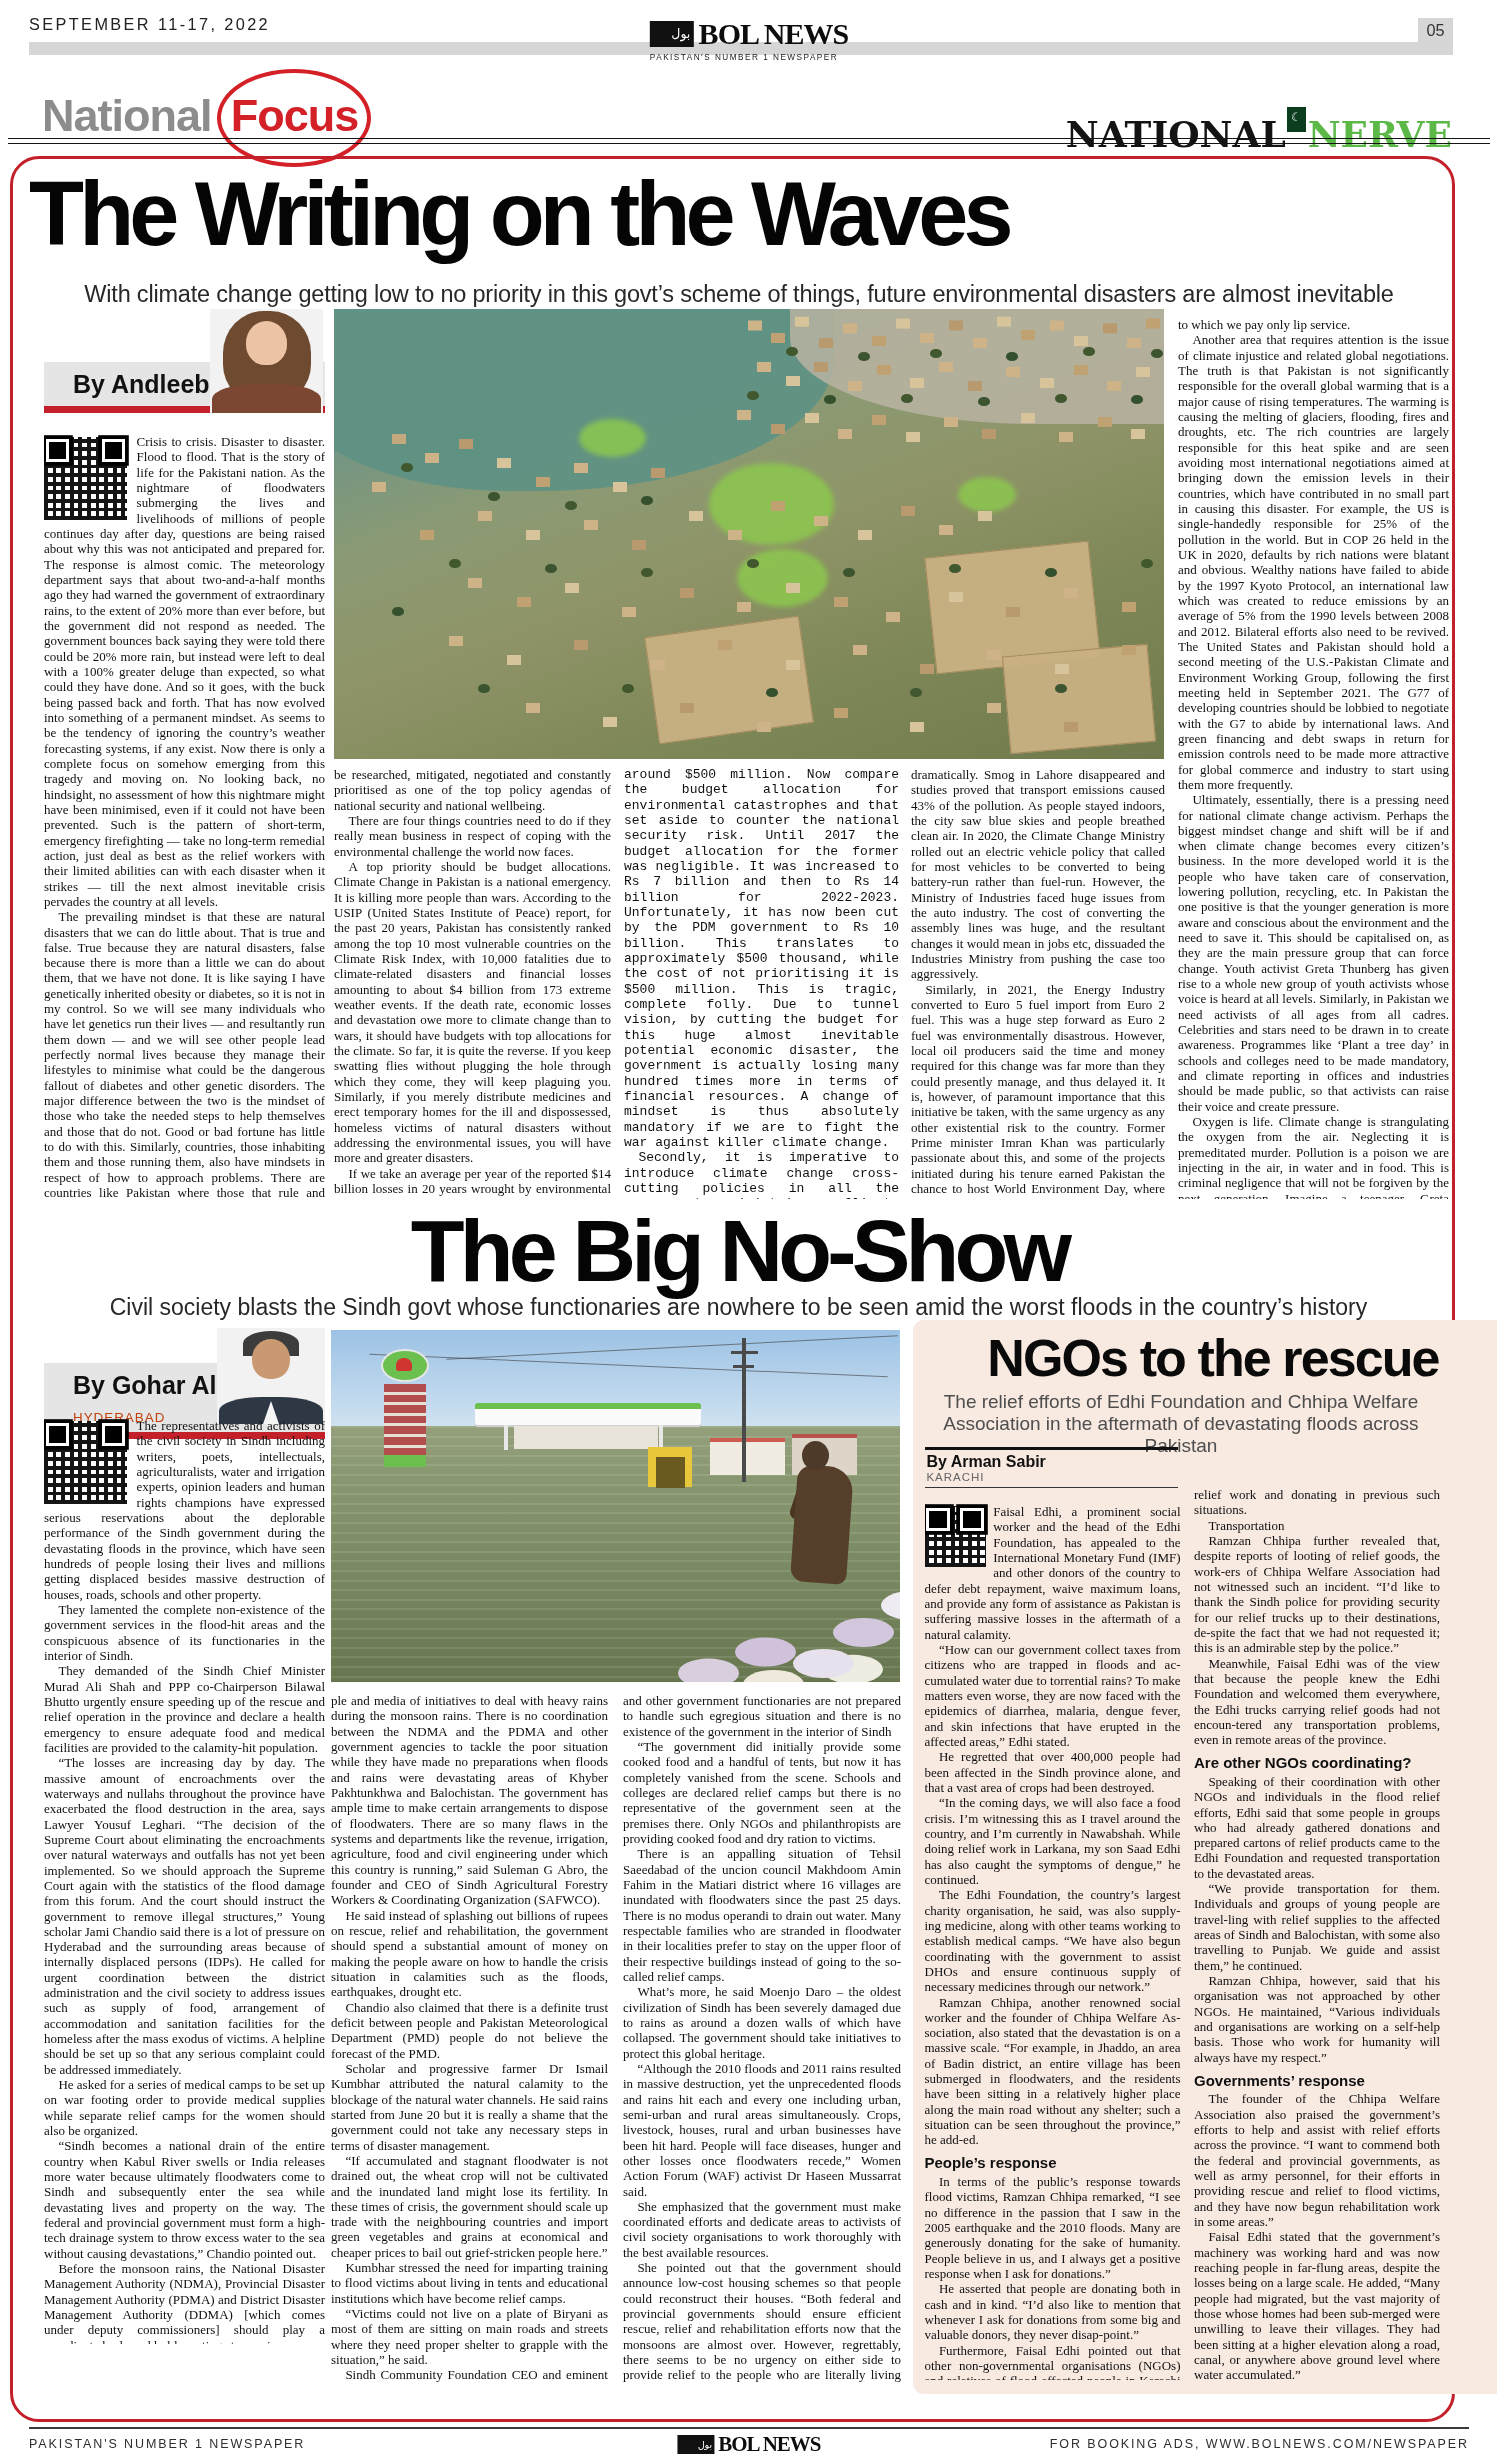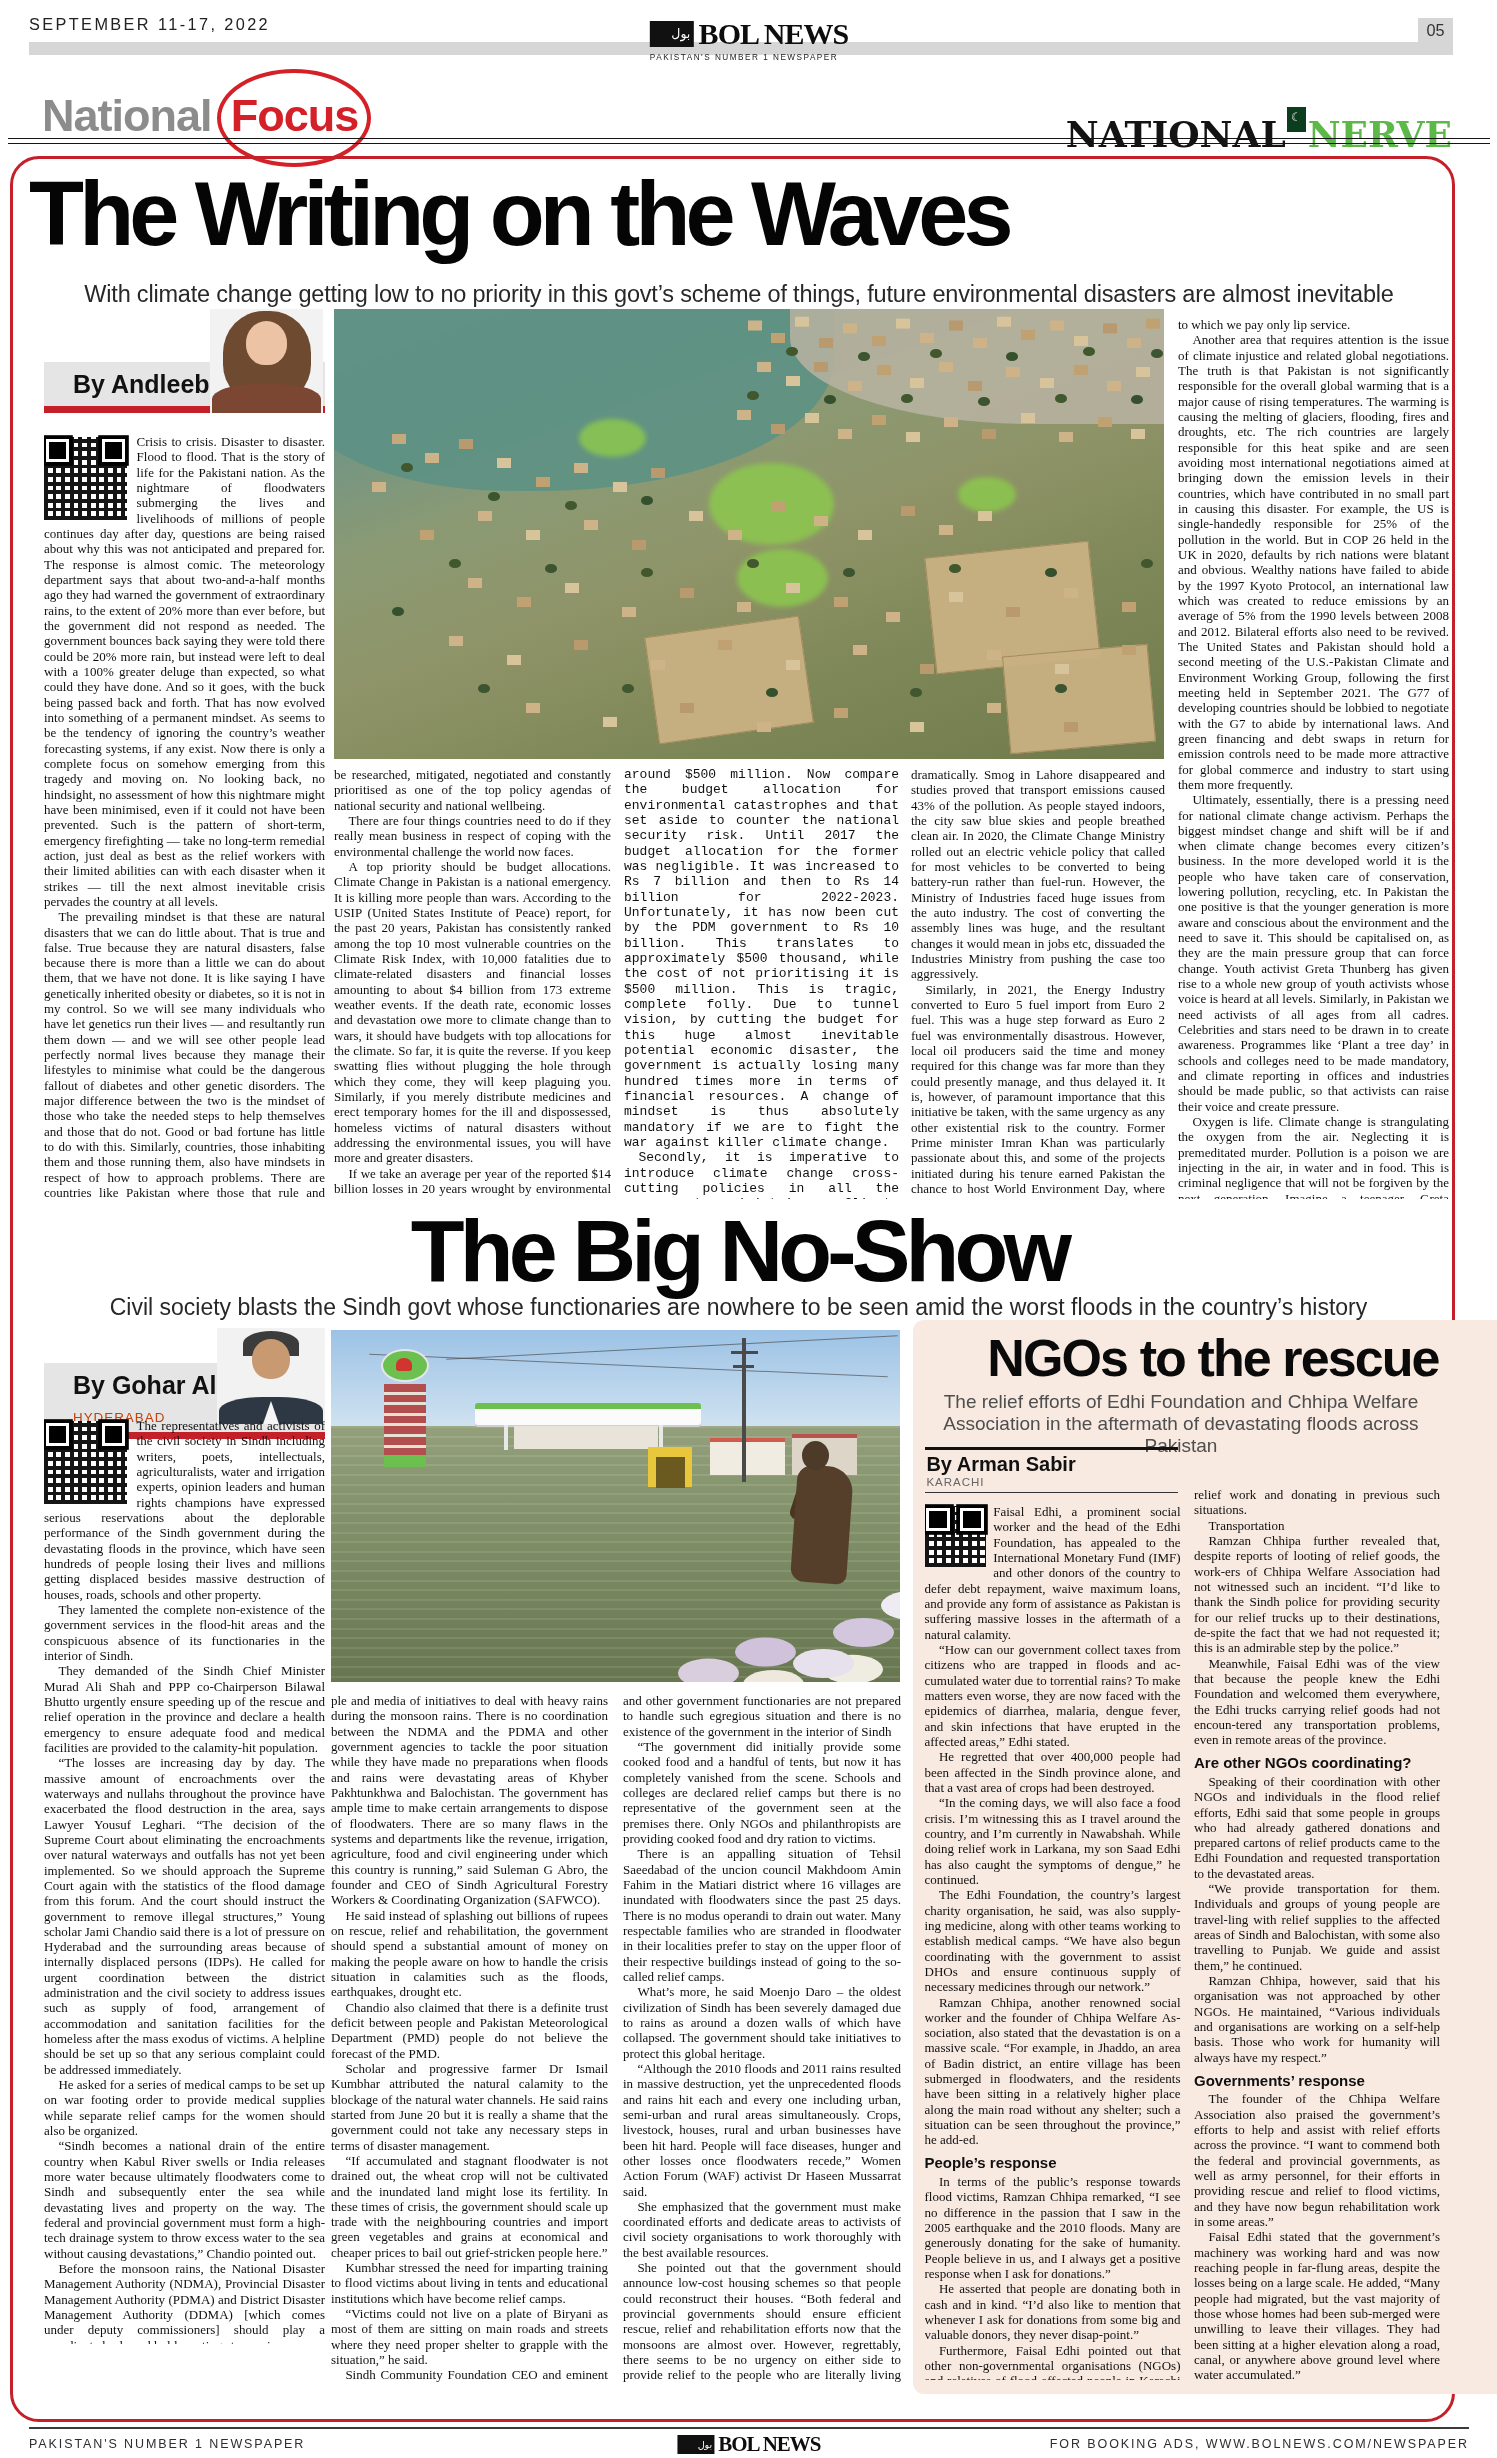--- a/index.html
+++ b/index.html
@@ -170,21 +170,21 @@
      transform:rotate(18deg);}
 
   
   .pinkbox{position:absolute;left:913px;top:1320px;width:600px;height:1074px;background:#f8e9e1;border-radius:11px;}
   .hl3{position:absolute;left:0;top:7.7px;width:100%;margin:0;text-align:center;font-family:"Liberation Sans",sans-serif;
      font-weight:bold;font-size:52px;letter-spacing:-1.9px;color:#0a0a0a;}
   .dek3{position:absolute;left:11.5px;top:71px;width:513px;text-align:center;font-family:"Liberation Sans",sans-serif;
      font-size:19px;line-height:1.15;color:#4e4e4e;}
   .byline3{position:absolute;left:11.5px;top:127px;width:252px;border-top:3.8px solid #111;border-bottom:1px solid #333;
      padding:2.9px 0 3.8px 1.9px;}
-  .byline3 .name{font-family:"Liberation Sans",sans-serif;font-weight:bold;font-size:20px;color:#111;}
+  .byline3 .name{font-family:"Liberation Sans",sans-serif;font-weight:bold;font-size:16px;color:#111;}
   .byline3 .loc{font-family:"Liberation Sans",sans-serif;font-size:11.5px;letter-spacing:1px;color:#666;}
 
   
   .footrule{position:absolute;left:29px;top:2427px;width:1440px;height:1.9px;background:#3a3a3a;}
   .foot-left{position:absolute;left:29px;top:2437px;font-family:"Liberation Sans",sans-serif;font-size:12.5px;
      letter-spacing:1.9px;color:#2e2e2e;}
   .foot-right{position:absolute;right:29px;top:2437px;font-family:"Liberation Sans",sans-serif;font-size:12.5px;
      letter-spacing:1.9px;color:#2e2e2e;}
   .foot-logo{position:absolute;left:50%;transform:translateX(-50%);top:2432px;display:flex;align-items:center;gap:3.8px;}
   .foot-logo .bolbox{width:19px;height:19px;line-height:19px;font-size:9.6px;}

